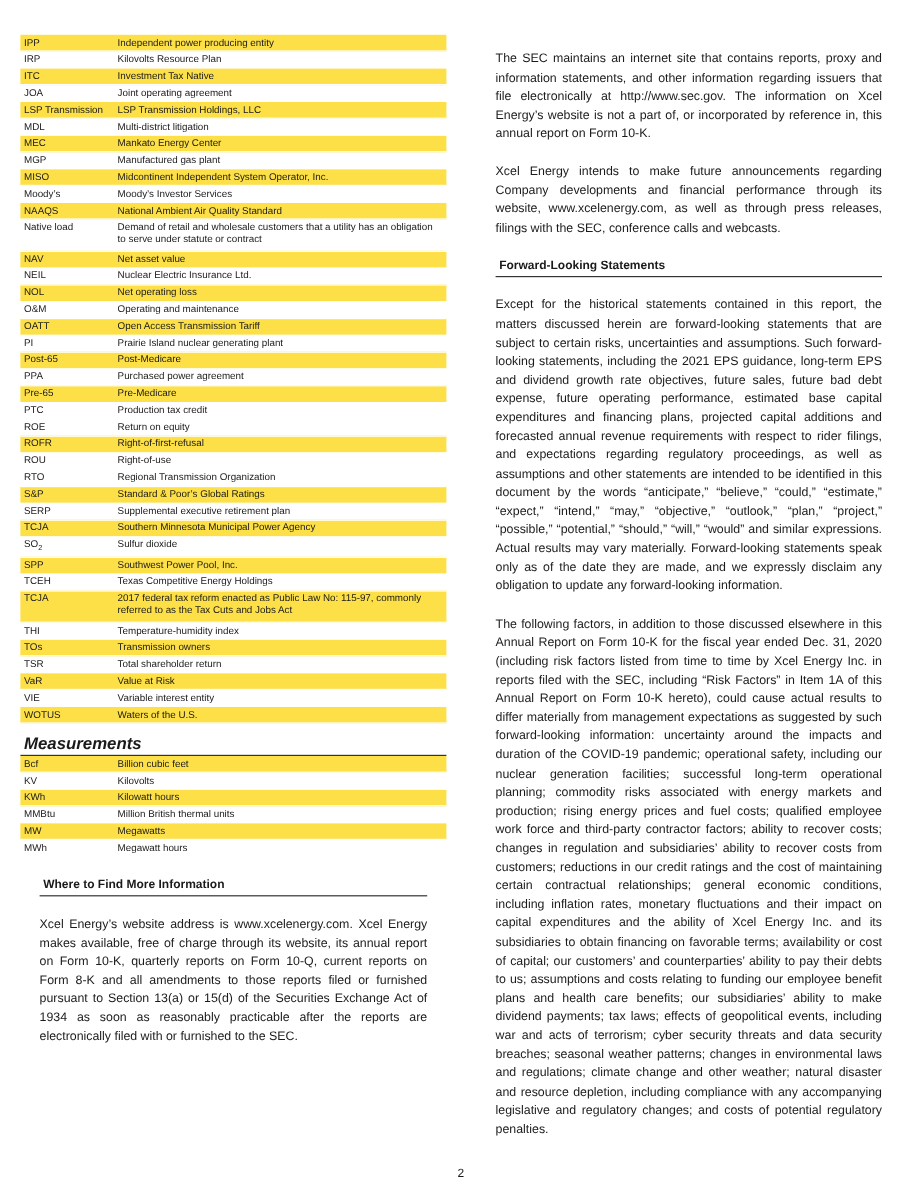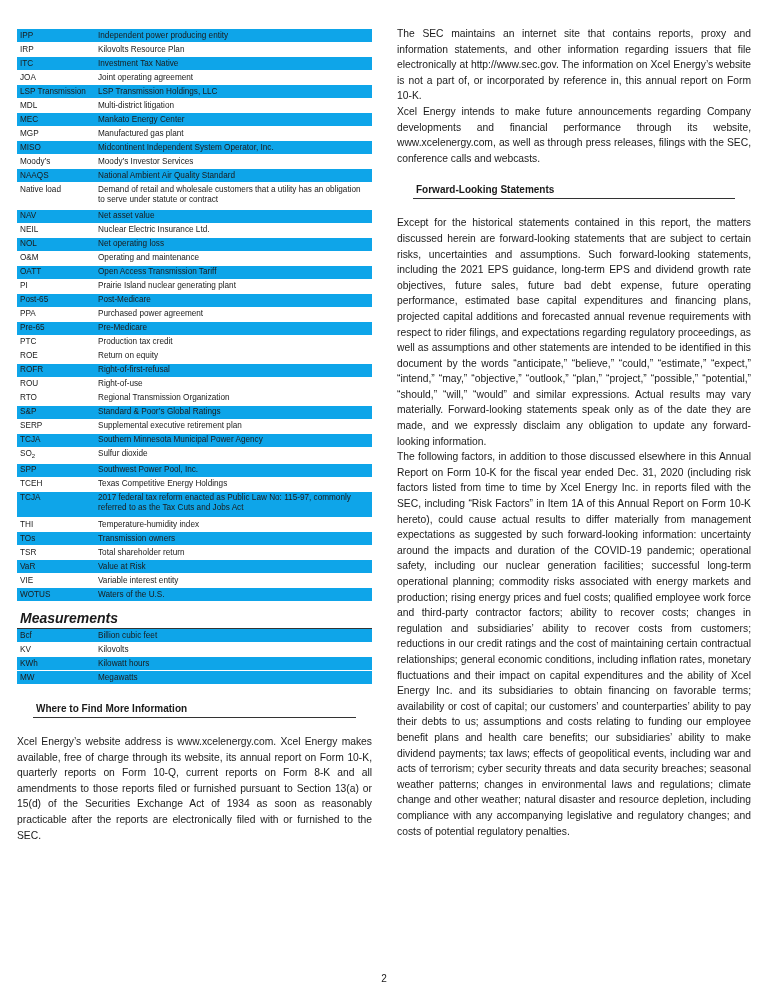--- a/index.html
+++ b/index.html
@@ -5,34 +5,34 @@
   html, body { margin: 0; padding: 0; background: #ffffff; }
   body {
     width: 768px; height: 1000px; position: relative; overflow: hidden;
     font-family: "Liberation Sans", sans-serif; color: #1a1a1a;
   }
   .col-left { position: absolute; left: 17px; top: 29px; width: 355px; }
   .col-right { position: absolute; left: 397px; top: 26px; width: 354px; }
 
   table.glossary { width: 100%; border-collapse: collapse; font-size: 8.2px; line-height: 10px; }
   table.glossary td { padding: 1.5px 3px 1.5px 3px; vertical-align: top; border-bottom: 1.5px solid #ffffff; }
-  table.glossary tr.shade td { background: #0ea5e9; }
+  table.glossary tr.shade td { background: #fde047; }
   table.glossary td.abbr { width: 72px; }
   table.glossary td.def { padding-left: 3px; }
   table.glossary tr.tall td { padding-bottom: 4px; }
 
   .meas-title { font-size: 14px; font-weight: bold; font-style: italic; margin-top: 8px; padding: 0 0 2px 3px; border-bottom: 1px solid #333; }
 
   h2.section {
     font-size: 10px; font-weight: bold; margin: 16px; padding: 2px 3px 3px 3px;
     border-bottom: 1.3px solid #333;
   }
   .left-heading { margin-top: 9px; }
   p.body {
-    font-size: 10.3px; line-height: 15.6px; text-align: justify; margin: 0;
+    font-size: 10.3px; line-height: 15.6px; text-align: justify; margin: 16px;
   }
   .left-para { margin-top: 12px; padding-left: 0; }
   .right-p1 { margin-top: 0; }
   .right-p2 { margin-top: 7px; }
   .fls-heading { margin-top: 8px; }
   .right-p3 { margin-top: 9px; }
   .right-p4 { margin-top: 7px; }
 
   .page-num { position: absolute; left: 0; width: 768px; top: 973px; text-align: center; font-size: 10px; }
   sub { font-size: 6px; vertical-align: -2px; }
@@ -210,23 +210,31 @@
           <td class="def">Billion cubic feet</td>
         </tr>
         <tr>
           <td class="abbr"><span>KV</span></td>
           <td class="def">Kilovolts</td>
         </tr>
         <tr class="shade">
           <td class="abbr"><span>KWh</span></td>
           <td class="def">Kilowatt hours</td>
         </tr>
+        <tr>
+          <td class="abbr"><span>MMBtu</span></td>
+          <td class="def">Million British thermal units</td>
+        </tr>
         <tr class="shade">
           <td class="abbr"><span>MW</span></td>
           <td class="def">Megawatts</td>
+        </tr>
+        <tr>
+          <td class="abbr"><span>MWh</span></td>
+          <td class="def">Megawatt hours</td>
         </tr>
       </tbody>
   </table>
 
   <h2 class="section left-heading">Where to Find More Information</h2>
   <p class="body left-para">Xcel Energy’s website address is www.xcelenergy.com. Xcel Energy makes available, free of charge through its website, its annual report on Form 10-K, quarterly reports on Form 10-Q, current reports on Form 8-K and all amendments to those reports filed or furnished pursuant to Section 13(a) or 15(d) of the Securities Exchange Act of 1934 as soon as reasonably practicable after the reports are electronically filed with or furnished to the SEC.</p>
 </div>
 
 <div class="col-right">
   <p class="body right-p1">The SEC maintains an internet site that contains reports, proxy and information statements, and other information regarding issuers that file electronically at http://www.sec.gov. The information on Xcel Energy’s website is not a part of, or incorporated by reference in, this annual report on Form 10-K.</p>

